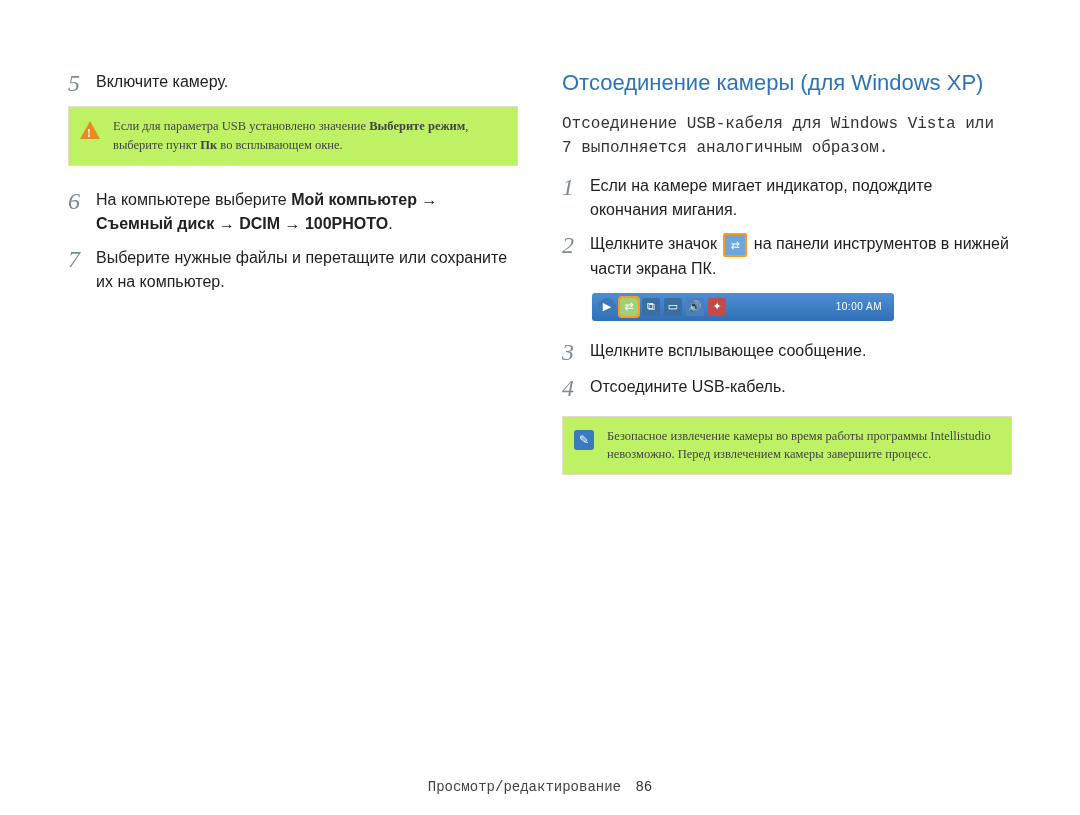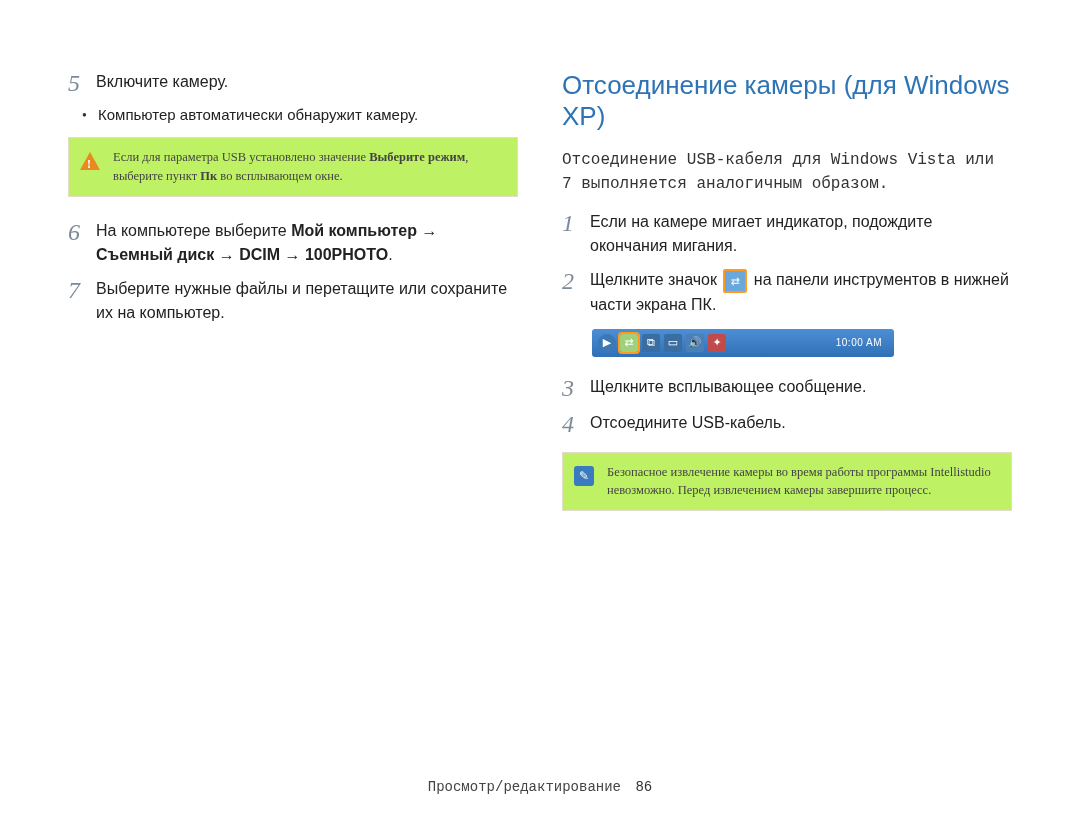--- a/index.html
+++ b/index.html
@@ -111,21 +111,21 @@
     border-radius: 3px;
     background: #3a7bbf;
     color: #fff;
     font-size: 12px;
     display: flex;
     align-items: center;
     justify-content: center;
   }
   .section-title {
     color: #2e74b5;
-    font-size: 26px;
+    font-size: 22px;
     margin-bottom: 16px;
   }
   .intro-text {
     font-size: 16px;
     line-height: 1.5;
     margin-bottom: 14px;
     font-family: Liberation Mono, monospace;
   }
   .arrow { font-family: Arial; }
   .taskbar {
@@ -190,21 +190,20 @@
 
 
   <div class="columns">
 
     <div class="col">
 
       <div class="step">
         <div class="step-num">5</div>
         <div class="step-body">Включите камеру.</div>
       </div>
-      <div class="bullet-line">Компьютер автоматически обнаружит камеру.</div>
 
       <div class="note-box">
         <div class="note-icon">
           <div class="warn-triangle"></div>
         </div>
         <span>Если для параметра USB установлено значение </span><b>Выберите режим</b><span>, выберите пункт </span><b>Пк</b><span> во всплывающем окне.</span>
       </div>
 
       <div class="step">
         <div class="step-num">6</div>

